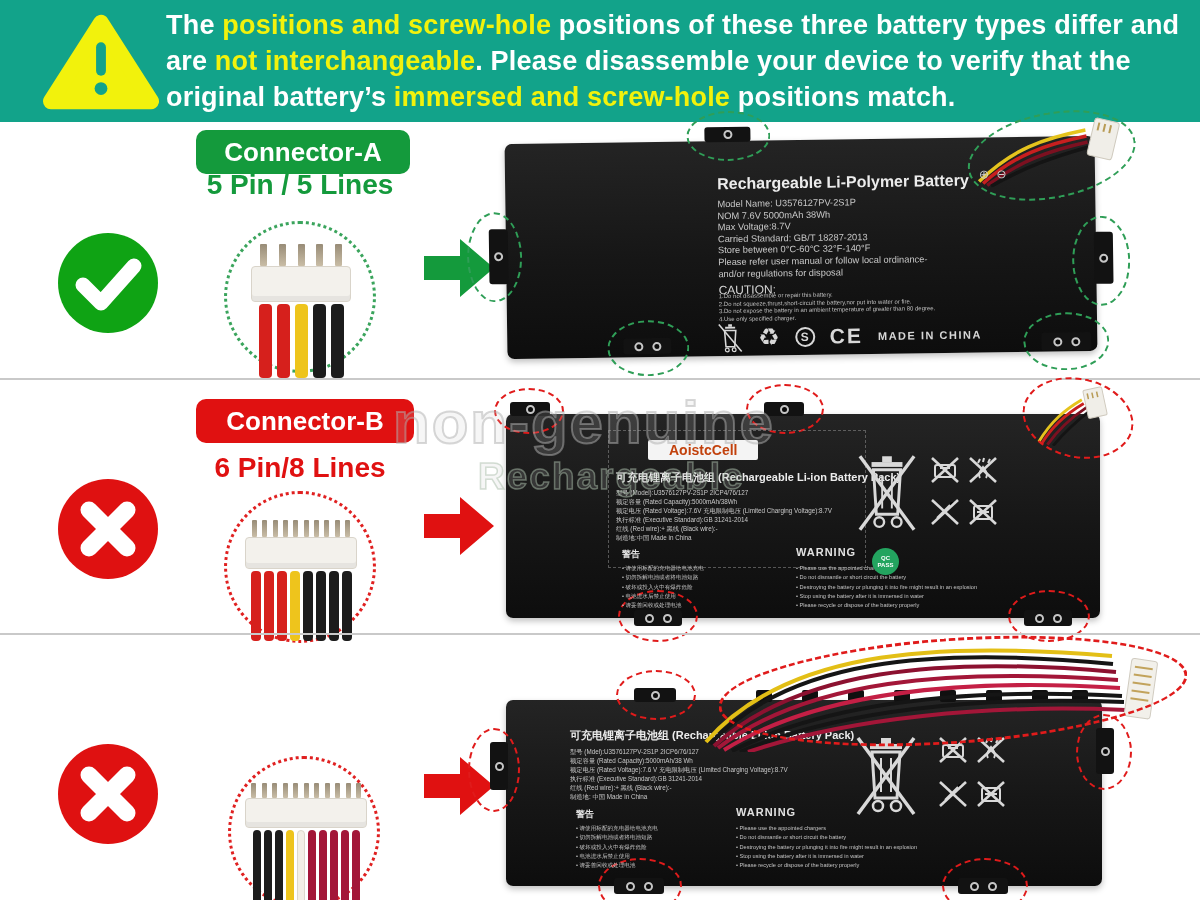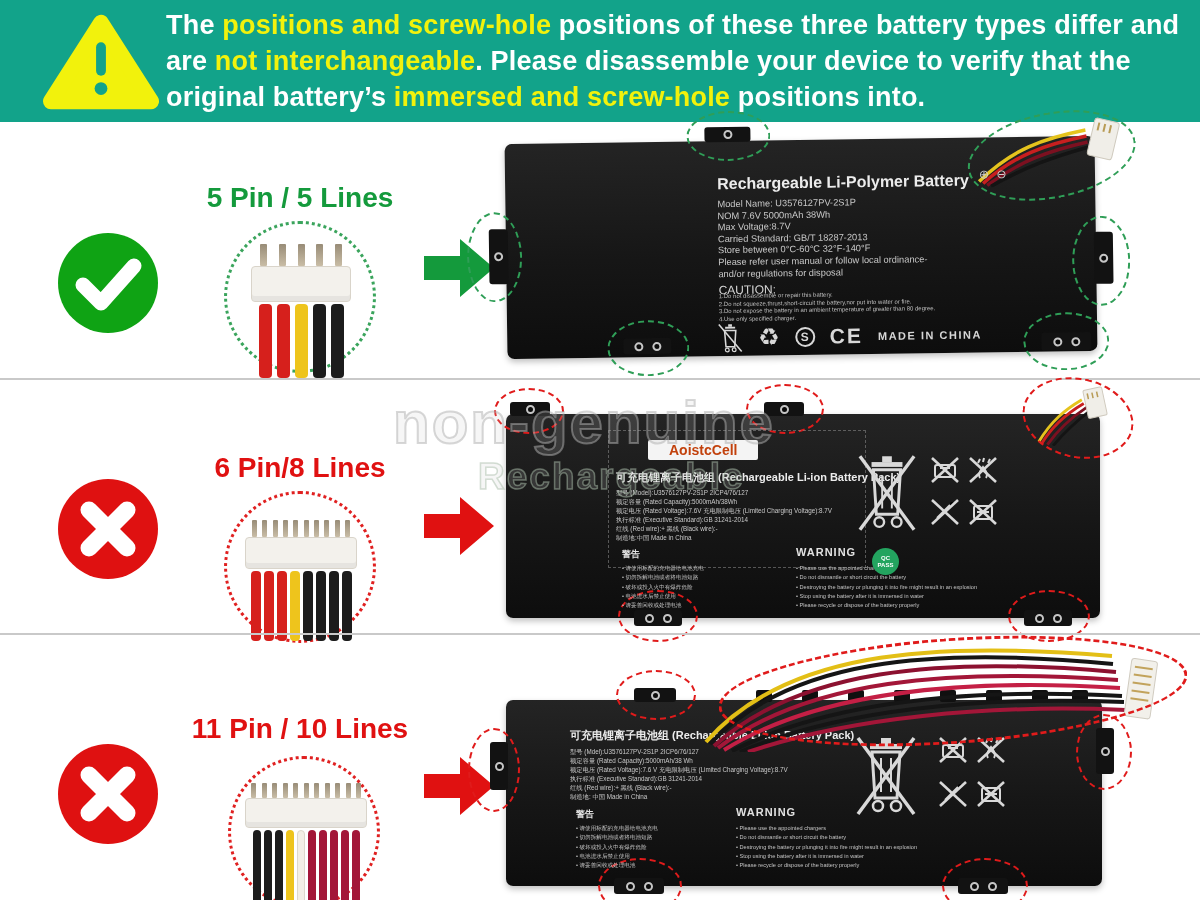--- a/index.html
+++ b/index.html
@@ -88,29 +88,30 @@
 </style>
 </head>
 <body>
 
 <div class="header">
   <svg class="warn-tri" viewBox="0 0 120 100">
     <path d="M60 10 L111 90 L9 90 Z" fill="#f2f20c" stroke="#f2f20c" stroke-width="16" stroke-linejoin="round"></path>
     <rect x="55" y="30" width="10" height="34" rx="5" fill="#12a38a"></rect>
     <circle cx="60" cy="77" r="6.5" fill="#12a38a"></circle>
   </svg>
-  <div class="header-text"><span>The </span><span class="hl-y">positions and screw-hole</span><span> positions of these three battery types differ and are </span><span class="hl-y">not interchangeable</span><span>. Please disassemble your device to verify that the original battery’s </span><span class="hl-y">immersed and screw-hole</span><span> positions into.</span></div>
+  <div class="header-text"><span>The </span><span class="hl-y">positions and screw-hole</span><span> positions of these three battery types differ and are </span><span class="hl-y">not interchangeable</span><span>. Please disassemble your device to verify that the original battery’s </span><span class="hl-y">immersed and screw-hole</span><span> positions match.</span></div>
 </div>
 
 <div class="section" style="top:122px;height:256px;">
   <svg class="status" style="left:58px;top:111px;" viewBox="0 0 100 100">
     <circle cx="50" cy="50" r="50" fill="#0fa314"></circle>
     <path d="M25 52 L43 70 L76 33" fill="none" stroke="#fff" stroke-width="15" stroke-linecap="round" stroke-linejoin="round"></path>
   </svg>
-  <div class="pins-label green" style="left:170px;top:60px;width:260px;text-align:center;">5 Pin / 5 Lines</div>
+  <div class="pill green" style="left:196px;top:8px;width:214px;">Connector-A</div>
+  <div class="pins-label green" style="left:170px;top:47px;width:260px;text-align:center;">5 Pin / 5 Lines</div>
 
   <div class="conn-circle green" style="left:224px;top:99px;">
     <div class="conn" style="left:24px;top:18px;width:100px;">
       <div class="pins-row" style="height:24px;">
         <span class="pin" style="width:7px;height:22px;"></span>
           <span class="pin" style="width:7px;height:22px;"></span>
           <span class="pin" style="width:7px;height:22px;"></span>
           <span class="pin" style="width:7px;height:22px;"></span>
           <span class="pin" style="width:7px;height:22px;"></span>
       </div>
@@ -203,20 +204,21 @@
   </div>
 </div>
 
 <div class="divider" style="top:378px;"></div>
 
 <div class="section" style="top:380px;height:253px;">
   <svg class="status" style="left:58px;top:99px;" viewBox="0 0 100 100">
     <circle cx="50" cy="50" r="50" fill="#df1111"></circle>
     <path d="M31 31 L69 69 M69 31 L31 69" stroke="#fff" stroke-width="17" stroke-linecap="round"></path>
   </svg>
+  <div class="pill red" style="left:196px;top:19px;width:218px;">Connector-B</div>
   <div class="pins-label red" style="left:170px;top:72px;width:260px;">6 Pin/8 Lines</div>
 
   <div class="conn-circle red" style="left:224px;top:111px;">
     <div class="conn" style="left:18px;top:24px;width:112px;">
       <div class="pins-row" style="height:19px;padding:0 7px;">
         <span class="pin" style="width:5px;height:17px;"></span>
           <span class="pin" style="width:5px;height:17px;"></span>
           <span class="pin" style="width:5px;height:17px;"></span>
           <span class="pin" style="width:5px;height:17px;"></span>
           <span class="pin" style="width:5px;height:17px;"></span>
@@ -352,21 +354,20 @@
 <div class="wm" style="left:393px;top:388px;font-size:60px;">non-genuine</div>
 <div class="wm" style="left:478px;top:456px;font-size:37px;-webkit-text-stroke:1.5px rgba(170,190,170,0.5);">Rechargeable</div>
 
 <div class="divider" style="top:633px;"></div>
 
 <div class="section" style="top:635px;height:265px;">
   <svg class="status" style="left:58px;top:109px;" viewBox="0 0 100 100">
     <circle cx="50" cy="50" r="50" fill="#df1111"></circle>
     <path d="M31 31 L69 69 M69 31 L31 69" stroke="#fff" stroke-width="17" stroke-linecap="round"></path>
   </svg>
-  <div class="pins-label red" style="left:160px;top:78px;width:280px;">11 Pin / 10 Lines</div>
 
   <div class="conn-circle red" style="left:228px;top:121px;">
     <div class="conn" style="left:14px;top:22px;width:122px;">
       <div class="pins-row" style="height:17px;padding:0 6px;">
         <span class="pin" style="width:5px;height:15px;"></span>
           <span class="pin" style="width:5px;height:15px;"></span>
           <span class="pin" style="width:5px;height:15px;"></span>
           <span class="pin" style="width:5px;height:15px;"></span>
           <span class="pin" style="width:5px;height:15px;"></span>
           <span class="pin" style="width:5px;height:15px;"></span>

